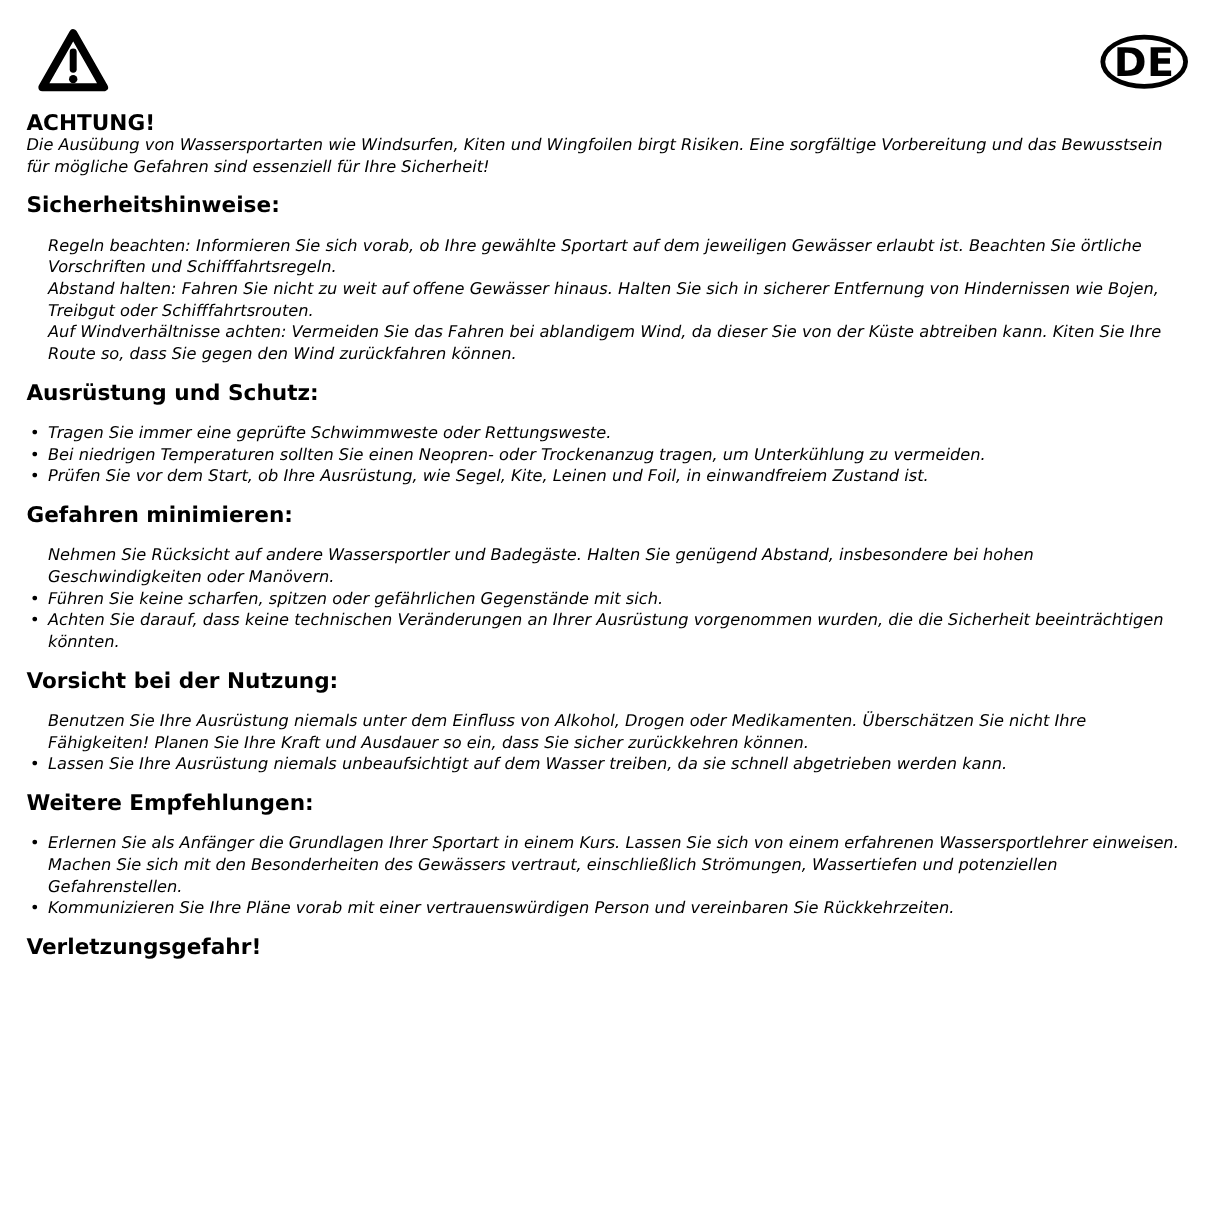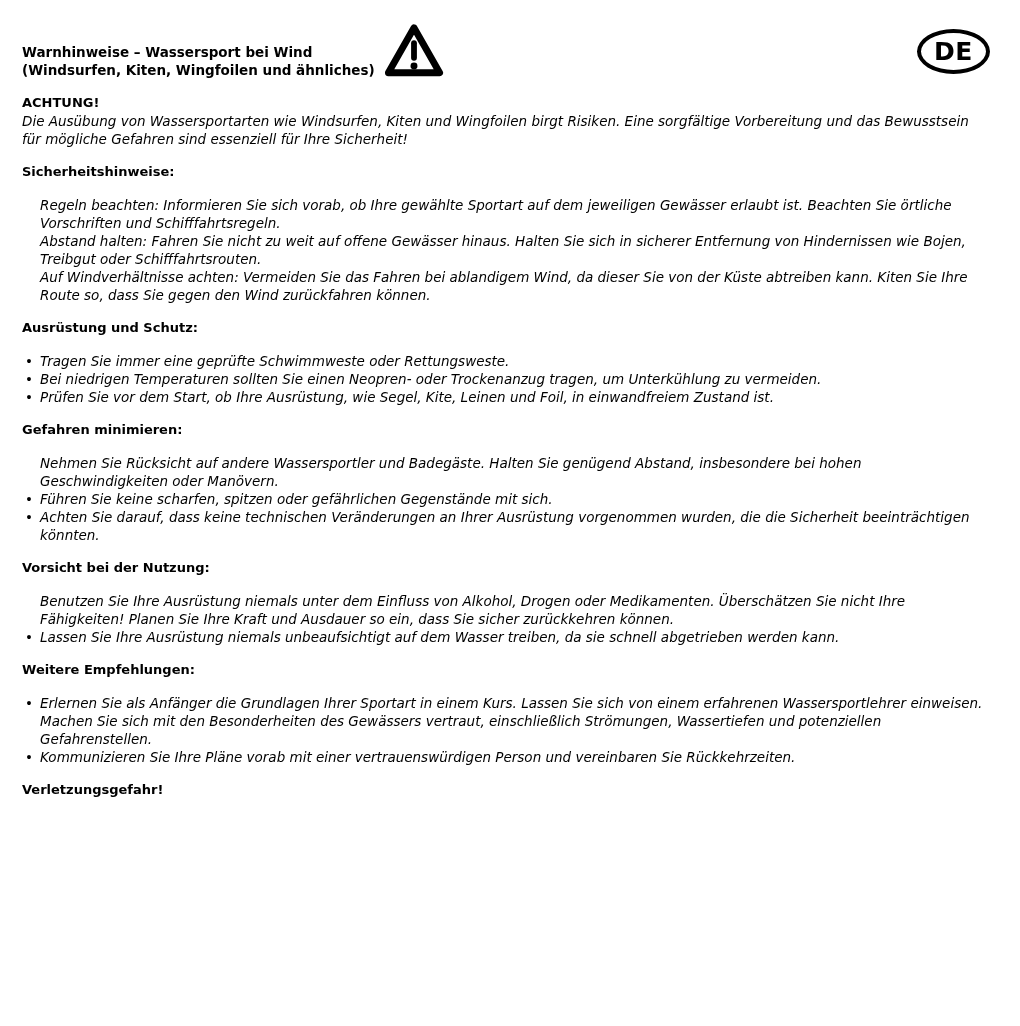--- a/index.html
+++ b/index.html
@@ -13,46 +13,42 @@
   .doc-header { display: flex; align-items: flex-end; }
   .title-block { font-weight: bold; }
   .title-line { white-space: nowrap; }
   .warning-triangle { margin-left: 9px; }
   .warning-triangle svg { display: block; }
   .lang-badge {
     margin-left: auto; margin-bottom: 5px;
     box-sizing: border-box; width: 73px; height: 45px;
     border: 4px solid #000; border-radius: 50%;
     display: flex; align-items: center; justify-content: center;
-    font-weight: bold; font-size: 25px; letter-spacing: 0.5px;
+    font-weight: bold; font-size: 33px; letter-spacing: 0.5px;
   }
   .doc-body { margin-top: 0; }
   .section-heading {
-    font-size: 13px; font-weight: bold;
+    font-size: 18px; font-weight: bold;
     margin: 15px 0 15px 0; padding: 0;
   }
   .section.paragraph-section .section-heading { margin-bottom: 0; }
   .item { position: relative; padding-left: 18px; font-style: italic; }
   .section.paragraph-section .item { padding-left: 0; }
   .item .bullet { display: none; }
   .item.bulleted .bullet {
     display: block; position: absolute; left: 3px; top: 0;
     width: 14px; text-align: left;
   }
 </style>
 </head>
 <body>
 
 <div class="page">
 
   <header class="doc-header">
-    <div class="title-block">
-      <div class="title-line">Warnhinweise – Wassersport bei Wind</div>
-      <div class="title-line">(Windsurfen, Kiten, Wingfoilen und ähnliches)</div>
-    </div>
     <div class="warning-triangle">
       <svg width="60" height="58" viewBox="0 0 62 58" aria-hidden="true">
         <path d="M31 6 L57.5 52.5 L4.5 52.5 Z" fill="none" stroke="#000" stroke-width="7" stroke-linejoin="round"></path>
         <line x1="31" y1="22" x2="31" y2="37" stroke="#000" stroke-width="6" stroke-linecap="round"></line>
         <circle cx="31" cy="45.5" r="3.6" fill="#000"></circle>
       </svg>
     </div>
     <div class="lang-badge">
       <span>DE</span>
     </div>

